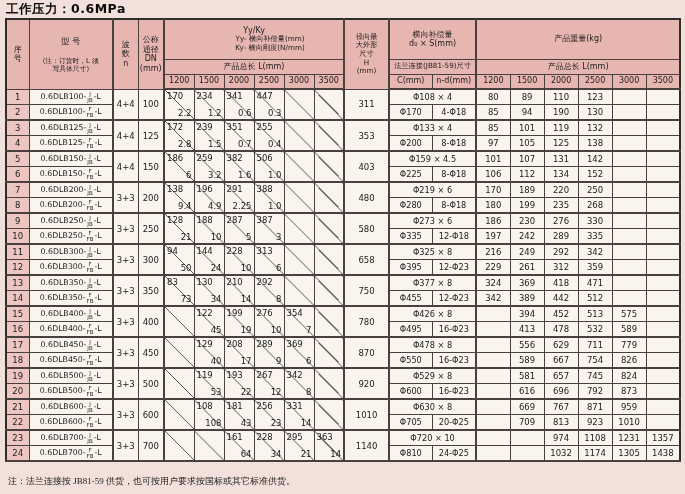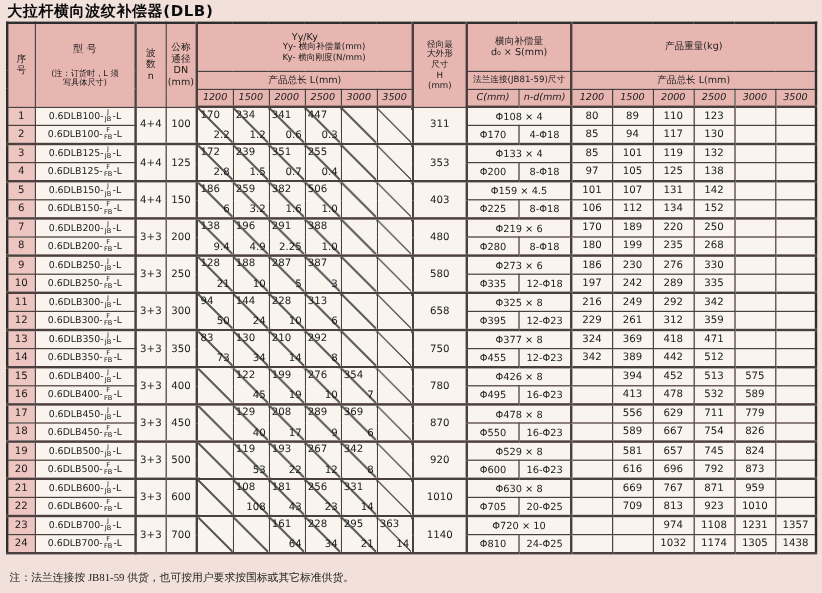--- a/index.html
+++ b/index.html
@@ -16,21 +16,21 @@
 
   table { position:absolute; left:5px; top:18px; border-collapse:collapse;
     table-layout:fixed; width:675px; border:2px solid #2e2e2e; }
   th,td { border:1px solid #4a4040; text-align:center; vertical-align:middle;
     padding:0; overflow:hidden; }
   th { background:#e8b6b1; font-weight:normal; font-size:8px; line-height:1.2; }
   td { background:#f9f5ee; font-size:8.5px; }
   td.seq { background:#eec6c1; font-size:8.5px; }
   #hr1 { height:40px; } #hr2 { height:15px; } #hr3 { height:15px; }
   tbody tr { height:15.5px; }
-  thead tr:last-child th { border-bottom-width:2px;font-style:italic; }
+  thead tr:last-child th { border-bottom-width:2px; }
   .bl { border-left-width:2px; }
   tr.gend > td, td.waves, td.dn, td.yk, td.hval { border-bottom-width:2px; }
 
   .pre { white-space:pre-line; }
   .yk-t { font-size:8px; display:block; }
   .yk-s { font-size:7.2px; display:block;padding-left:32px; }
   .note { font-size:6.8px; display:block; white-space:pre-line; margin-top:11px; }
   .mtitle { font-size:8.5px; display:block; }
   .small { font-size:7.2px; }
 
@@ -43,21 +43,21 @@
       #5a5a5a calc(50% + 0.6px), transparent calc(50% + 0.6px)); }
   td.yk .yv { position:absolute; top:1px; left:2px; font-size:8.5px; }
   td.yk .kv { position:absolute; bottom:1px; right:2px; font-size:8.5px; }
   td.port, td.cdim, td.nd { font-size:8.2px;margin-left:45px; }
   .footnote { position:absolute; left:8px; top:475px; font-size:9px; color:#1b1b1b;font-family:Liberation Serif, serif; }
 </style>
 </head>
 <body>
 
 <div class="titlebar">
-  <span class="title">大拉杆横向波纹补偿器(DLB)</span>
+  <span class="title">工作压力：0.6MPa</span>
 </div>
 
 <table>
   <colgroup>
     <col style="width:23px">
       <col style="width:84px">
       <col style="width:25px">
       <col style="width:26px">
     <col style="width:30px">
       <col style="width:30px">
@@ -172,21 +172,21 @@
       <tr class="gend">
         <td class="seq">2</td>
         <td class="model"><span>0.6DLB100-</span><span class="stack">
             <span>F</span>
             <span>FB</span>
           </span><span>-L</span></td>
         <td class="cdim bl">Φ170</td>
         <td class="nd">4-Φ18</td>
         <td class="w bl">85</td>
         <td class="w">94</td>
-        <td class="w">117</td>
+        <td class="w">190</td>
         <td class="w">130</td>
         <td class="w"></td>
         <td class="w"></td>
       </tr>
       <tr>
         <td class="seq">3</td>
         <td class="model"><span>0.6DLB125-</span><span class="stack">
             <span>J</span>
             <span>JB</span>
           </span><span>-L</span></td>

